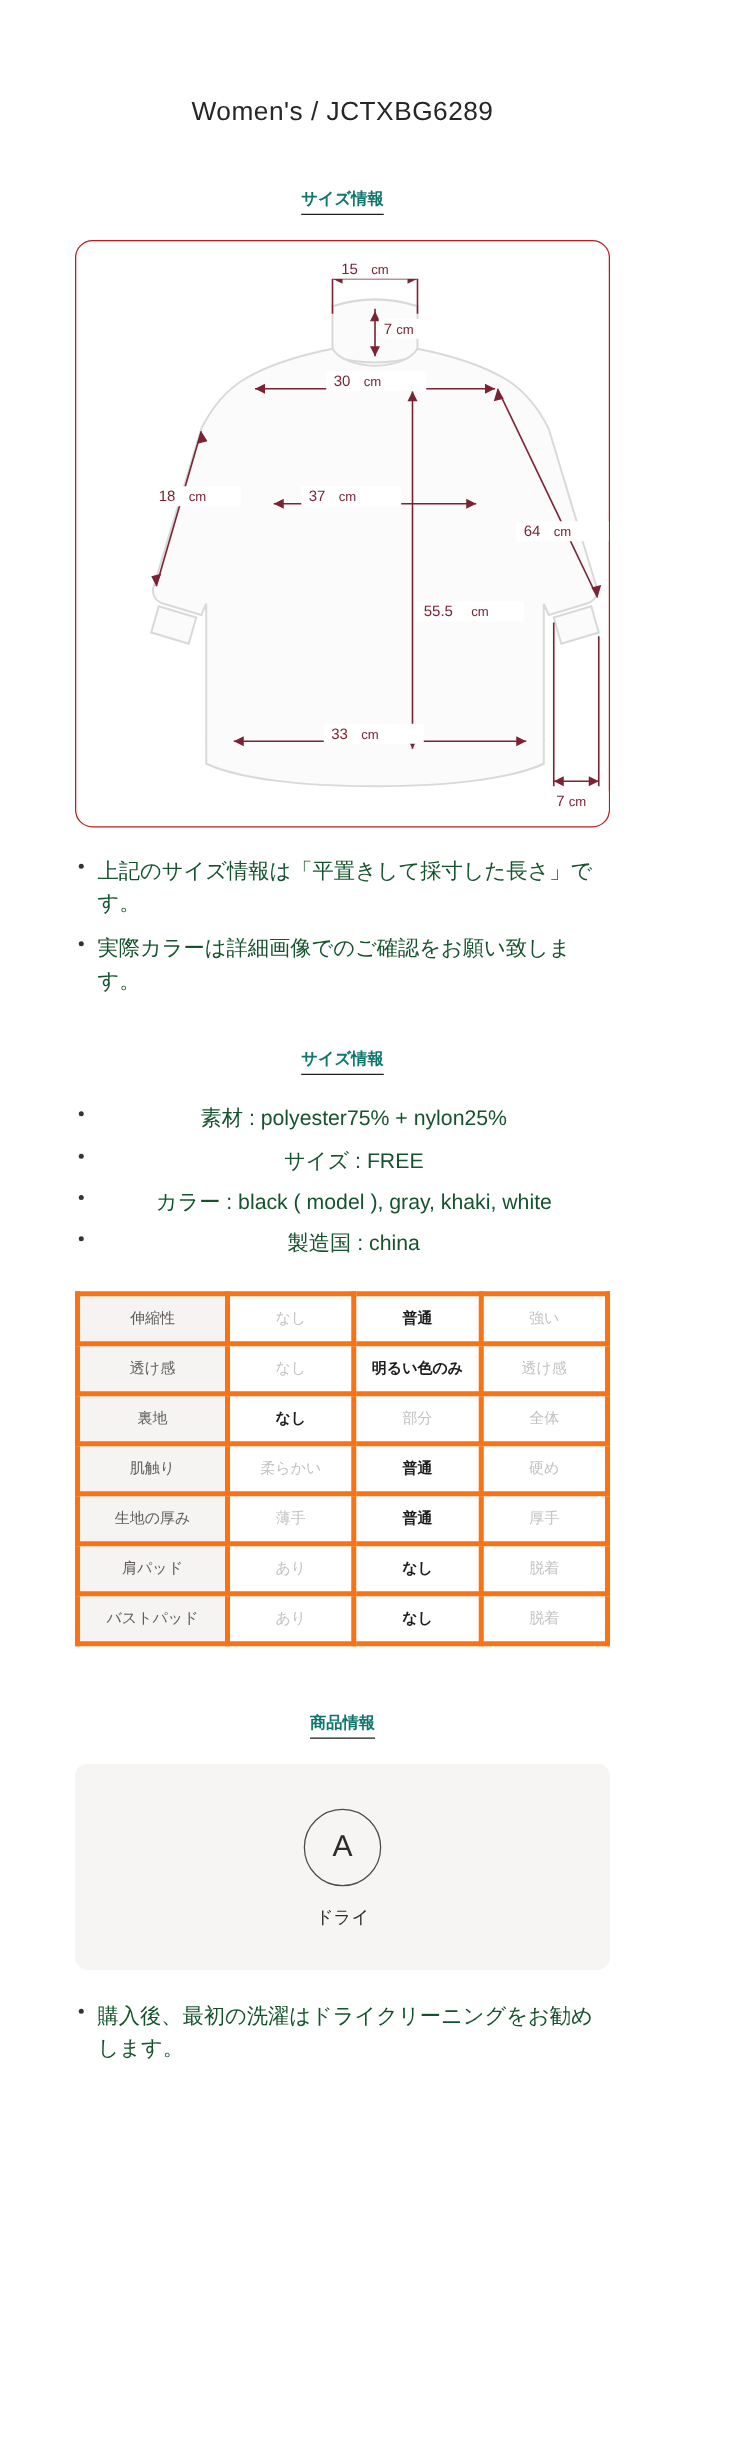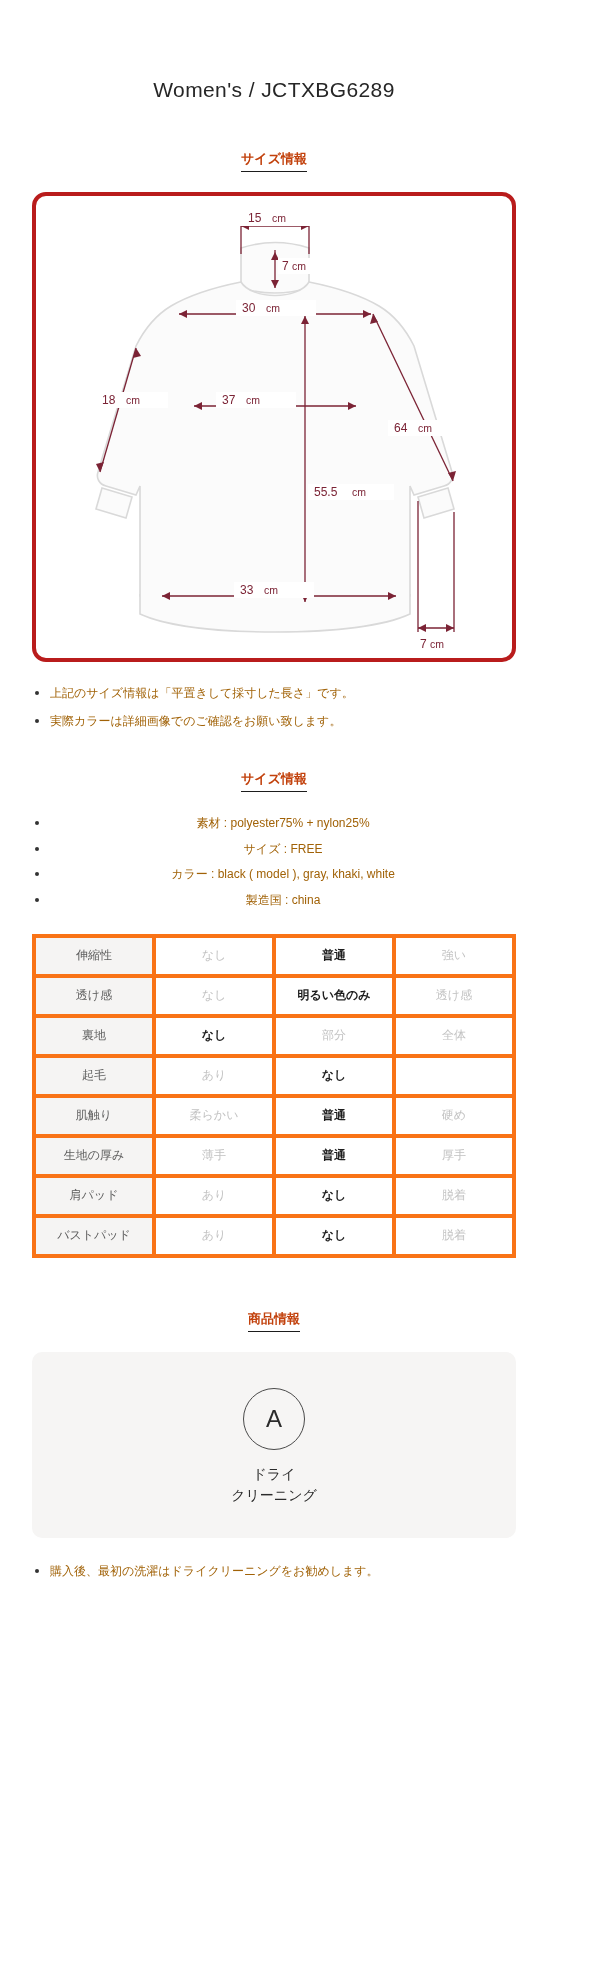--- a/index.html
+++ b/index.html
@@ -8,70 +8,70 @@
     width: 600px;
     background: #ffffff;
     font-family: "Liberation Sans", sans-serif;
     color: #2b2b2b;
   }
   .page {
     width: 548px;
     min-height: 1970px;
     position: relative;
     background: #fff;
-    padding: 0 32px;
+    padding: 0 60px;
   }
   .product-title {
     text-align: center;
     font-size: 21px;
     font-weight: 400;
     color: #262626;
     letter-spacing: 0.4px;
     padding-top: 78px;
     margin: 0;
   }
   .section-heading {
     text-align: center;
     font-size: 13px;
     font-weight: 700;
-    color: #c2410c;
+    color: #0f766e;
     margin: 0;
     padding: 0;
   }
   .section-heading span {
     display: inline-block;
     border-bottom: 1.5px solid #1d1d1d;
     padding-bottom: 3px;
   }
   .heading-size-1 { margin-top: 48px; }
   .heading-size-2 { margin-top: 40px; }
   .heading-product { margin-top: 52px; }
 
   .diagram-box {
     margin-top: 20px;
-    border: 4px solid #b91c1c;
+    border: 1px solid #b91c1c;
     border-radius: 14px;
     height: 470px;
     position: relative;
     overflow: hidden;
     background: #fff;
   }
   .diagram-box svg { display: block; }
 
   .bullets {
     margin: 22px 0 0 0;
     padding: 0;
     list-style: none;
   }
   .bullets li {
     position: relative;
     padding-left: 18px;
-    font-size: 12px;
+    font-size: 17px;
     line-height: 1.55;
-    color: #a16207;
+    color: #14532d;
     margin-bottom: 9px;
   }
   .bullets li::before {
     content: "";
     position: absolute;
     left: 3px; top: 7px;
     width: 4px; height: 4px;
     border-radius: 50%;
     background: #333;
   }
@@ -281,26 +281,20 @@
         <td class="on">明るい色のみ</td>
         <td>透け感</td>
       </tr>
       <tr>
         <td class="rowlabel">裏地</td>
         <td class="on">なし</td>
         <td>部分</td>
         <td>全体</td>
       </tr>
       <tr>
-        <td class="rowlabel">起毛</td>
-        <td>あり</td>
-        <td class="on">なし</td>
-        <td class="empty"></td>
-      </tr>
-      <tr>
         <td class="rowlabel">肌触り</td>
         <td>柔らかい</td>
         <td class="on">普通</td>
         <td>硬め</td>
       </tr>
       <tr>
         <td class="rowlabel">生地の厚み</td>
         <td>薄手</td>
         <td class="on">普通</td>
         <td>厚手</td>
@@ -323,21 +317,20 @@
   <div class="section-heading heading-product">
     <span>商品情報</span>
   </div>
 
   <div class="care-box">
     <div class="care-circle">
       <span>A</span>
     </div>
     <div class="care-label">
       <div>ドライ</div>
-      <div>クリーニング</div>
     </div>
   </div>
 
   <ul class="bullets bottom-bullets">
     <li>購入後、最初の洗濯はドライクリーニングをお勧めします。</li>
   </ul>
 
 </div>
 
 </body></html>

